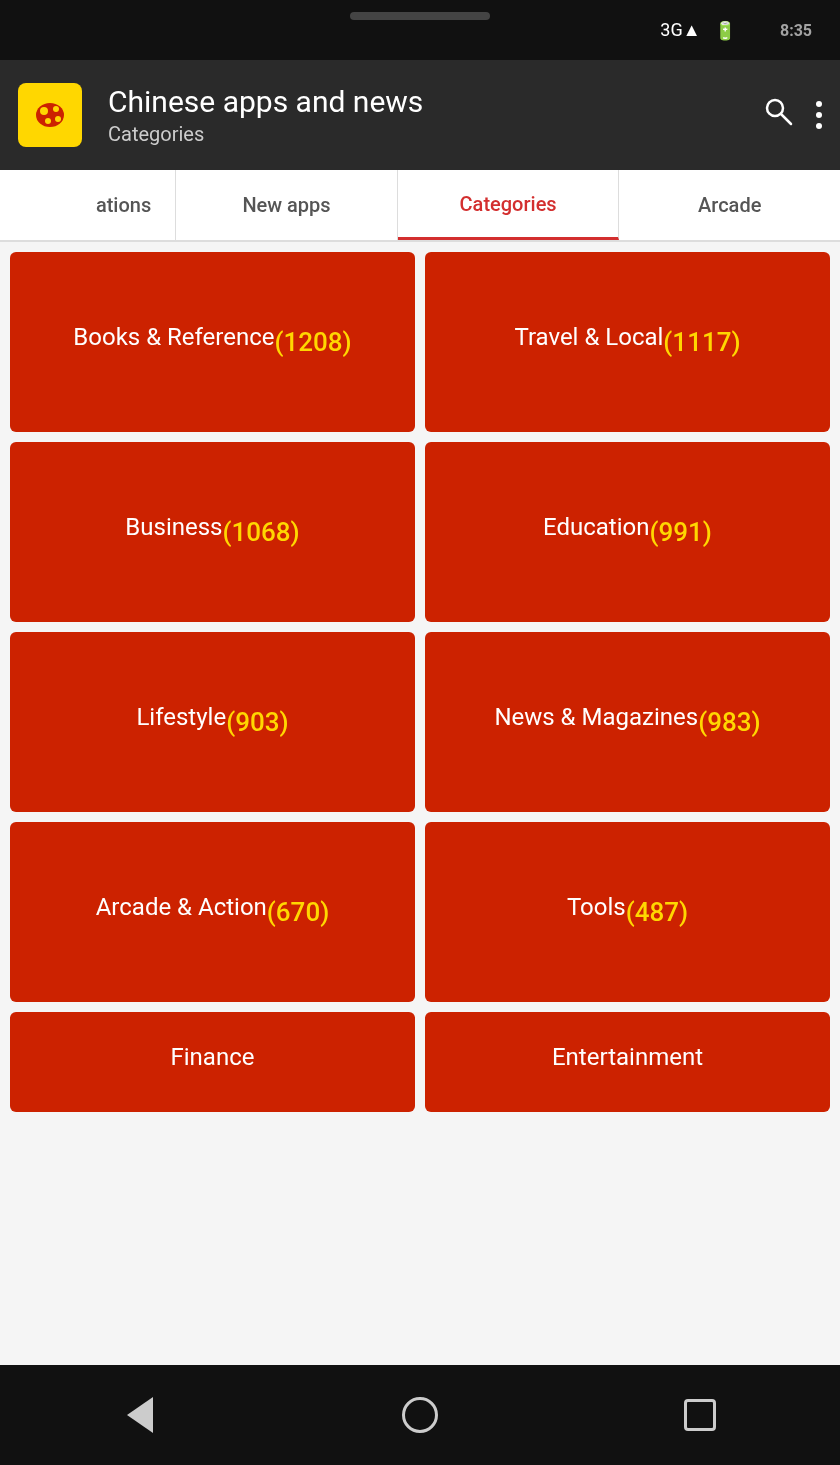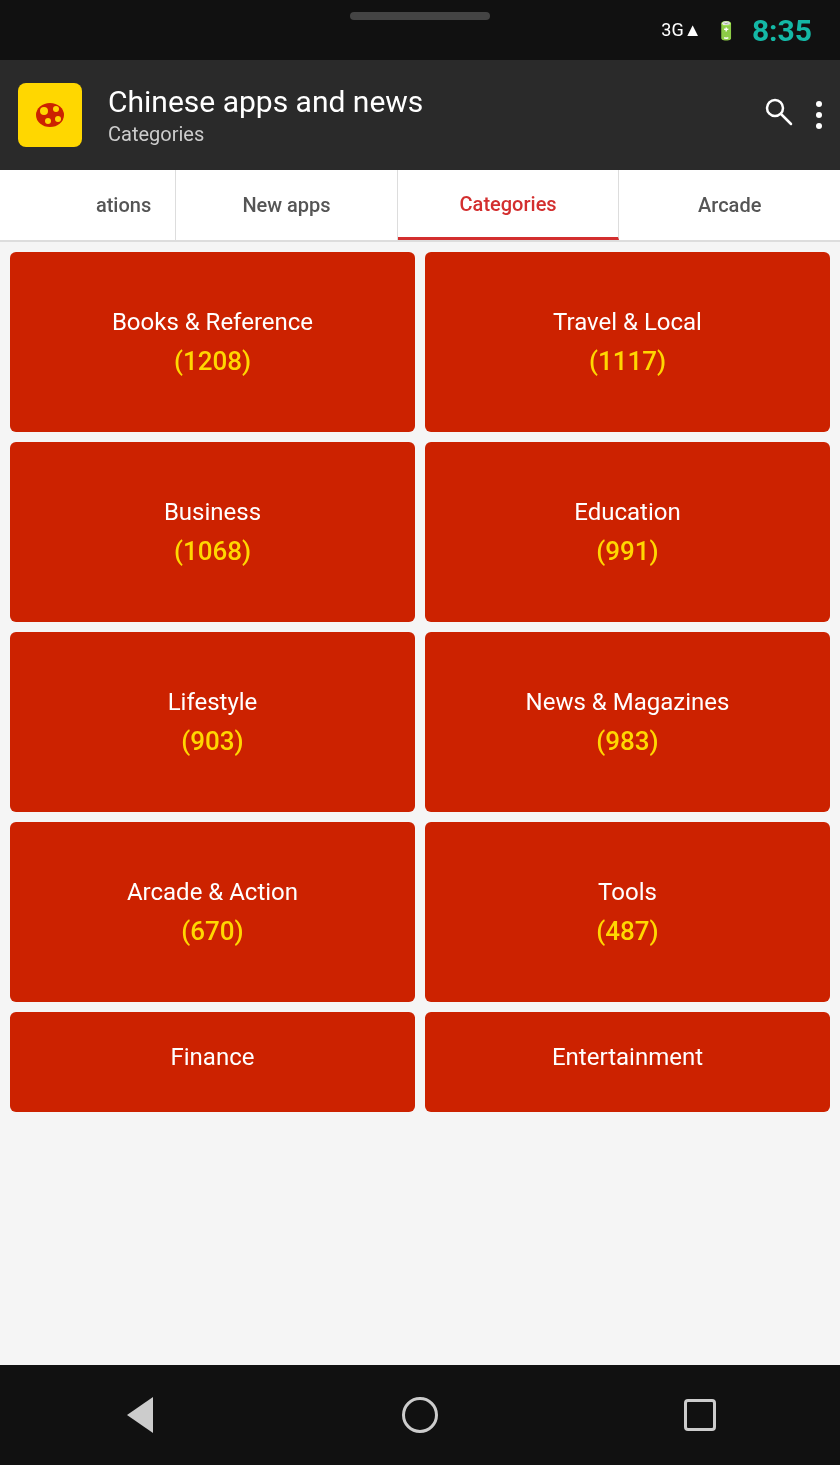--- a/index.html
+++ b/index.html
@@ -28,23 +28,24 @@
       position: absolute;
       top: 12px;
       left: 50%;
       transform: translateX(-50%);
       width: 140px;
       height: 8px;
       background: #444;
       border-radius: 4px;
     }
     .status-text {
-      color: #14b8a6;
-      font-size: 30px;
+      color: #a3a3a3;
+      font-size: 16px;
       font-weight: bold;
+      margin-left: 29px;
     }
     .signal-icon, .battery-icon {
       color: #fff;
       font-size: 18px;
     }
 
     
     .app-header {
       width: 100%;
       height: 110px;
@@ -143,21 +144,21 @@
       padding: 10px;
       display: grid;
       grid-template-columns: 1fr 1fr;
       gap: 10px;
       background: #f5f5f5;
     }
     .category-card {
       background: #cc2200;
       border-radius: 6px;
       display: flex;
-      flex-direction: column;
+      flex-direction: row;
       align-items: center;
       justify-content: center;
       padding: 36px 20px;
       min-height: 180px;
       cursor: pointer;
     }
     .category-name {
       color: #fff;
       font-size: 24px;
       font-weight: 400;

